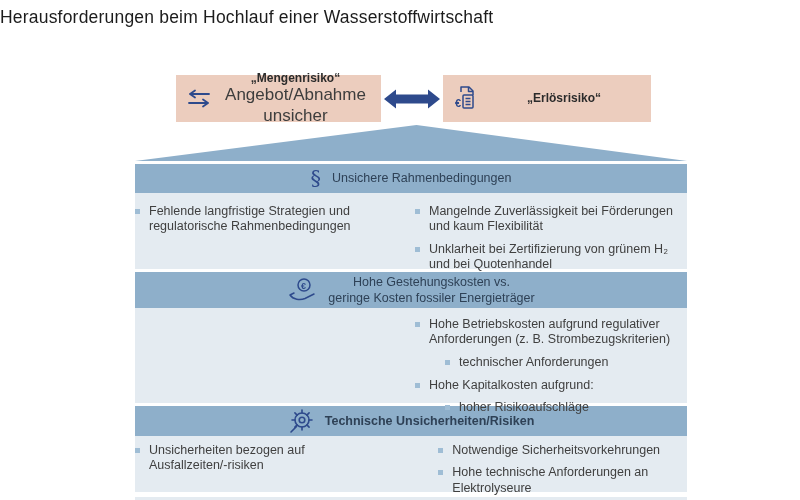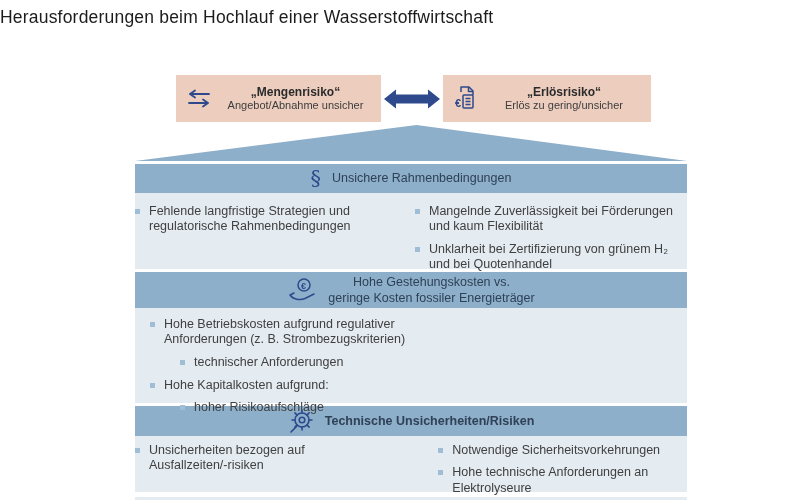--- a/index.html
+++ b/index.html
@@ -32,21 +32,21 @@
     position: absolute; top: 0; height: 47px;
     background: #eccdbe;
     display: flex; align-items: center;
     padding: 0 6px;
   }
   .risk-box.left  { left: 41px;  width: 205px; }
   .risk-box.right { left: 308px; width: 208px; }
   .risk-icon { flex: 0 0 auto; display: flex; align-items: center; margin: 0 4px; }
   .risk-text { flex: 1 1 auto; text-align: center; line-height: 1.2; }
   .risk-title { font-size: 12px; font-weight: 700; color: #2b2b2b; }
-  .risk-sub   { font-size: 11px; color: #3d3d3d; }
+  .risk-sub   { font-size: 17px; color: #3d3d3d; }
   .double-arrow {
     position: absolute; left: 247px; top: 11px;
     width: 60px; height: 26px;
     display: flex; align-items: center; justify-content: center;
   }
   
   .funnel {
     margin-top: 3px;
     height: 36px; width: 552px;
     background: #8eafca;
@@ -69,21 +69,21 @@
   .paragraph-glyph {
     font-family: "DejaVu Serif", serif;
     font-size: 21px; line-height: 1;
     color: #2e4a8c;
   }
   .sec-body {
     background: #e4ebf1;
     display: flex;
   }
   .sec1 .sec-body { height: 76px; padding-top: 11px; }
-  .sec2 .sec-body { height: 95px; padding-top: 9px; flex-direction: column; }
+  .sec2 .sec-body { height: 95px; padding-top: 9px; }
   .sec3 .sec-body { height: 56px; padding-top: 7px; gap: 46px; }
   .col { list-style: none; }
   .col.left  { width: 265px; padding-left: 0; }
   .col.right { width: 287px; padding-left: 15px; }
   .bullet {
     display: flex;
     margin-bottom: 7px;
     font-size: 12.5px;
     color: #404040;
     line-height: 1.22;
@@ -139,21 +139,20 @@
           <svg width="26" height="27" viewBox="0 0 26 27" fill="none" stroke="#2e4a8c" stroke-width="1.5" stroke-linejoin="round">
             <path d="M8 7 V2 H16 L20 6 V10"></path>
             <path d="M15.5 2 V6.5 H20"></path>
             <rect x="10" y="10" width="10" height="13" rx="1"></rect>
             <path d="M12.5 13.5 h5 M12.5 16.5 h5 M12.5 19.5 h5"></path>
             <text x="2" y="22" font-size="11" stroke="none" fill="#2e4a8c" font-family="Liberation Sans, sans-serif" font-weight="bold">€</text>
           </svg>
         </span>
         <div class="risk-text">
           <div class="risk-title">„Erlösrisiko“</div>
-          <div class="risk-sub">Erlös zu gering/unsicher</div>
         </div>
       </div>
     </div>
 
     <div class="funnel"></div>
 
     <section class="sec1">
       <div class="sec-header">
         <span class="sec-icon">
           <span class="paragraph-glyph">§</span>

